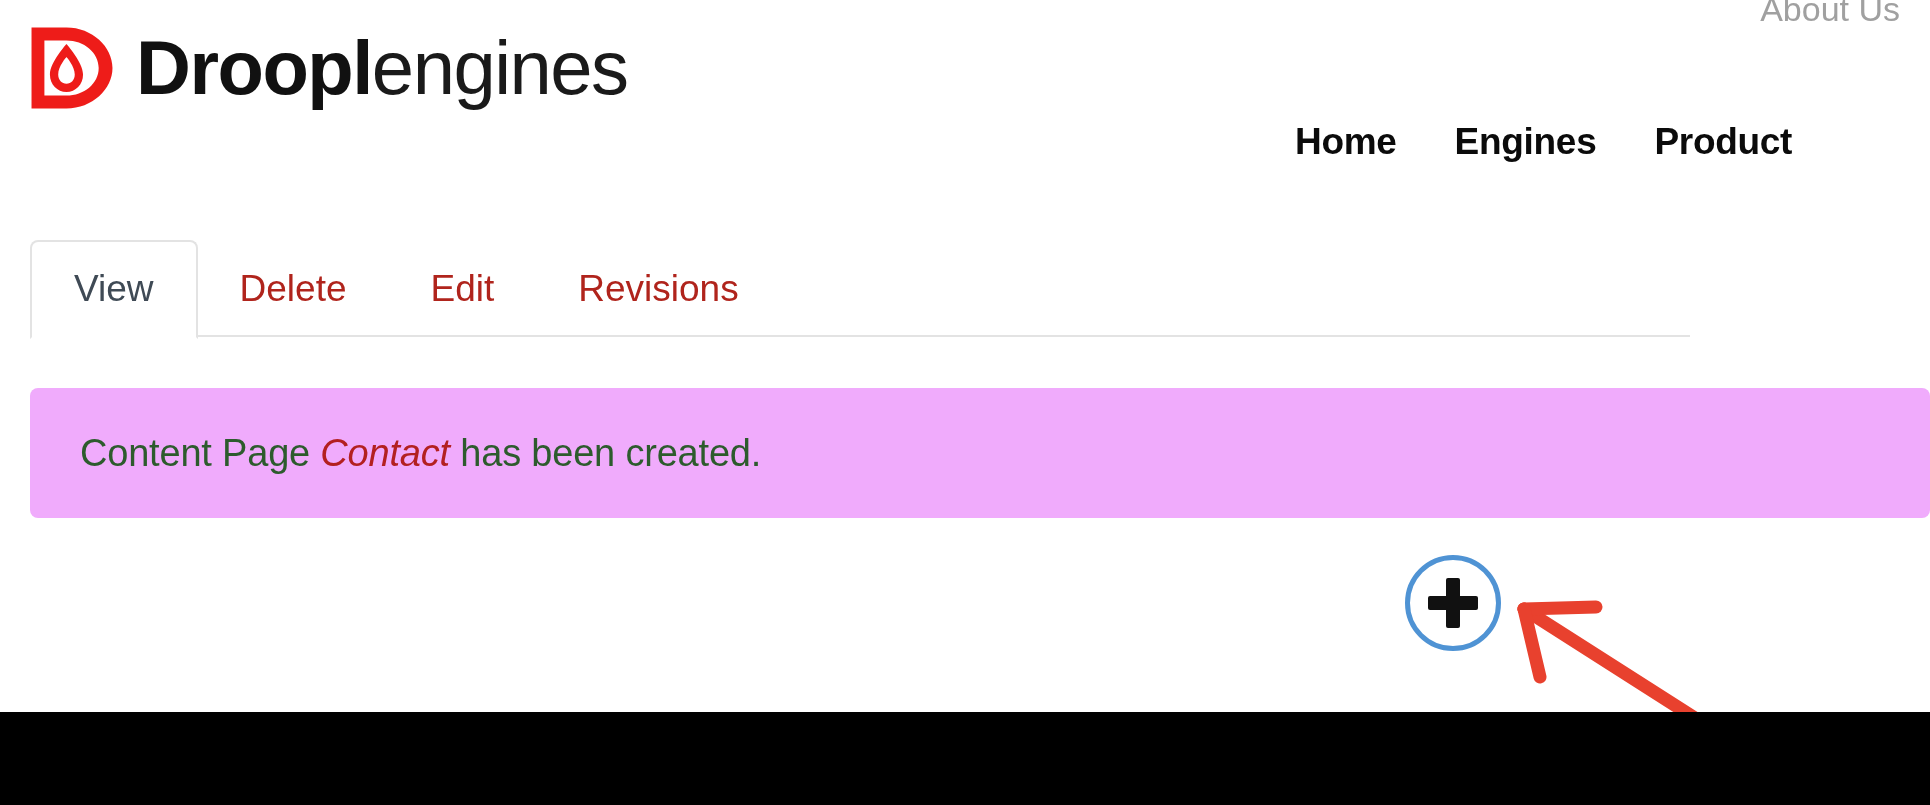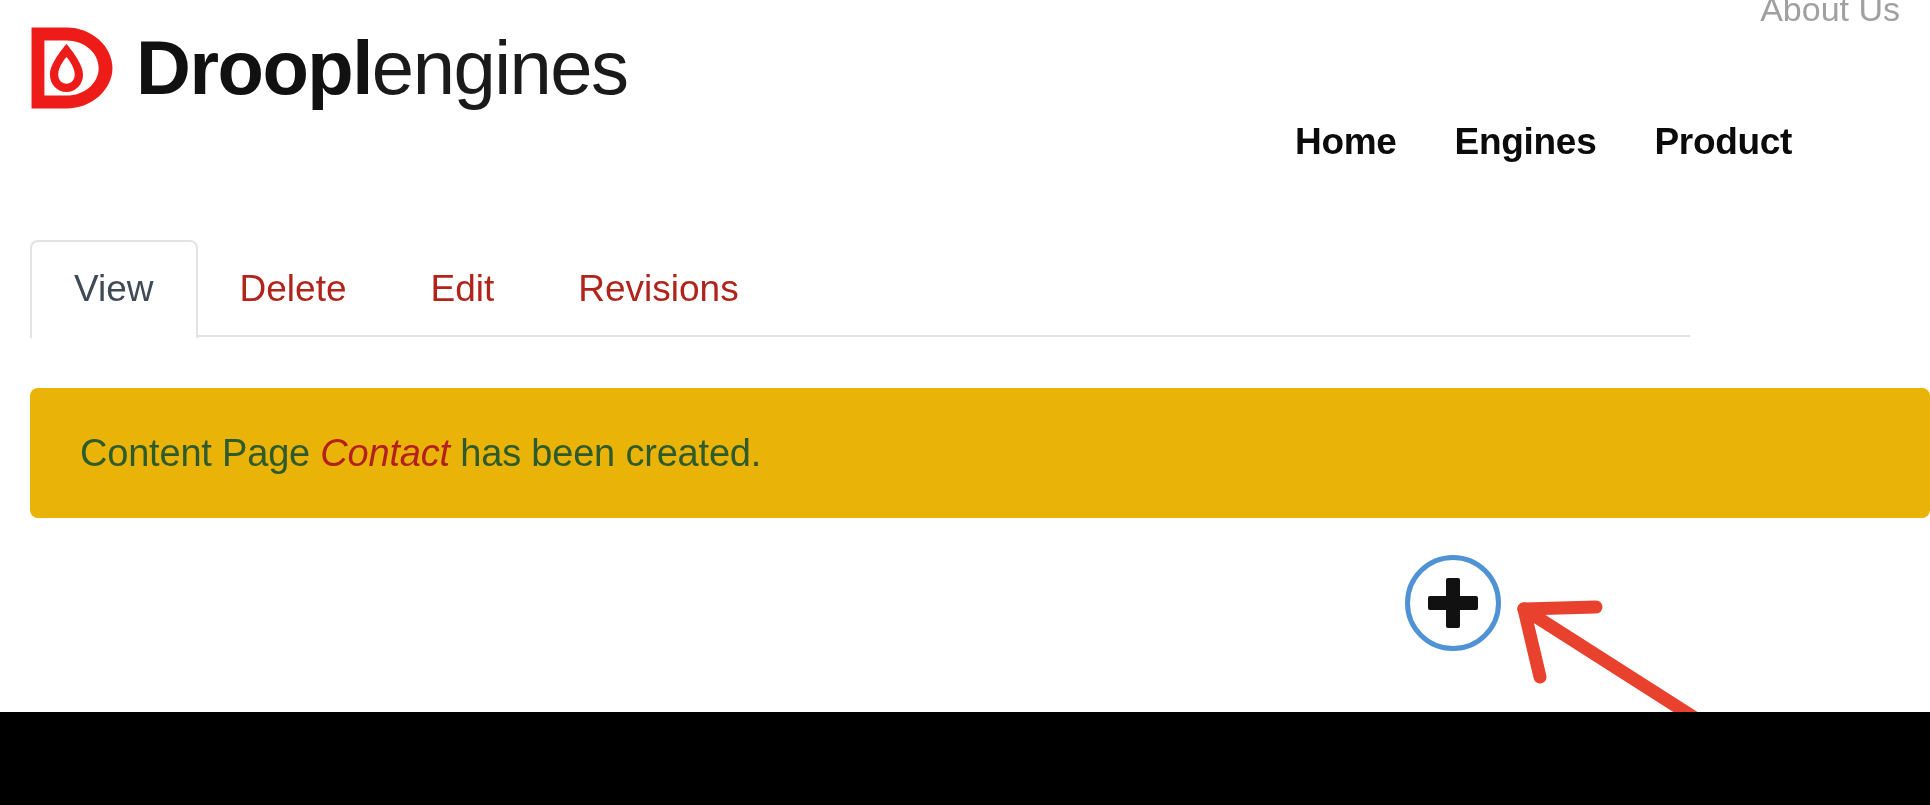--- a/index.html
+++ b/index.html
@@ -139,21 +139,21 @@
     position: absolute;
     top: 388px;
     left: 30px;
     width: 1930px;
     height: 130px;
   }
   .message-status {
     width: 1900px;
     height: 130px;
     box-sizing: border-box;
-    background: #eab308;
+    background: #f0abfc;
     border-radius: 8px;
     display: flex;
     align-items: center;
   }
   .message-text {
     font-size: 38px;
     color: #2d5b2d;
     padding-left: 50px;
     white-space: nowrap;
     letter-spacing: -0.2px;

